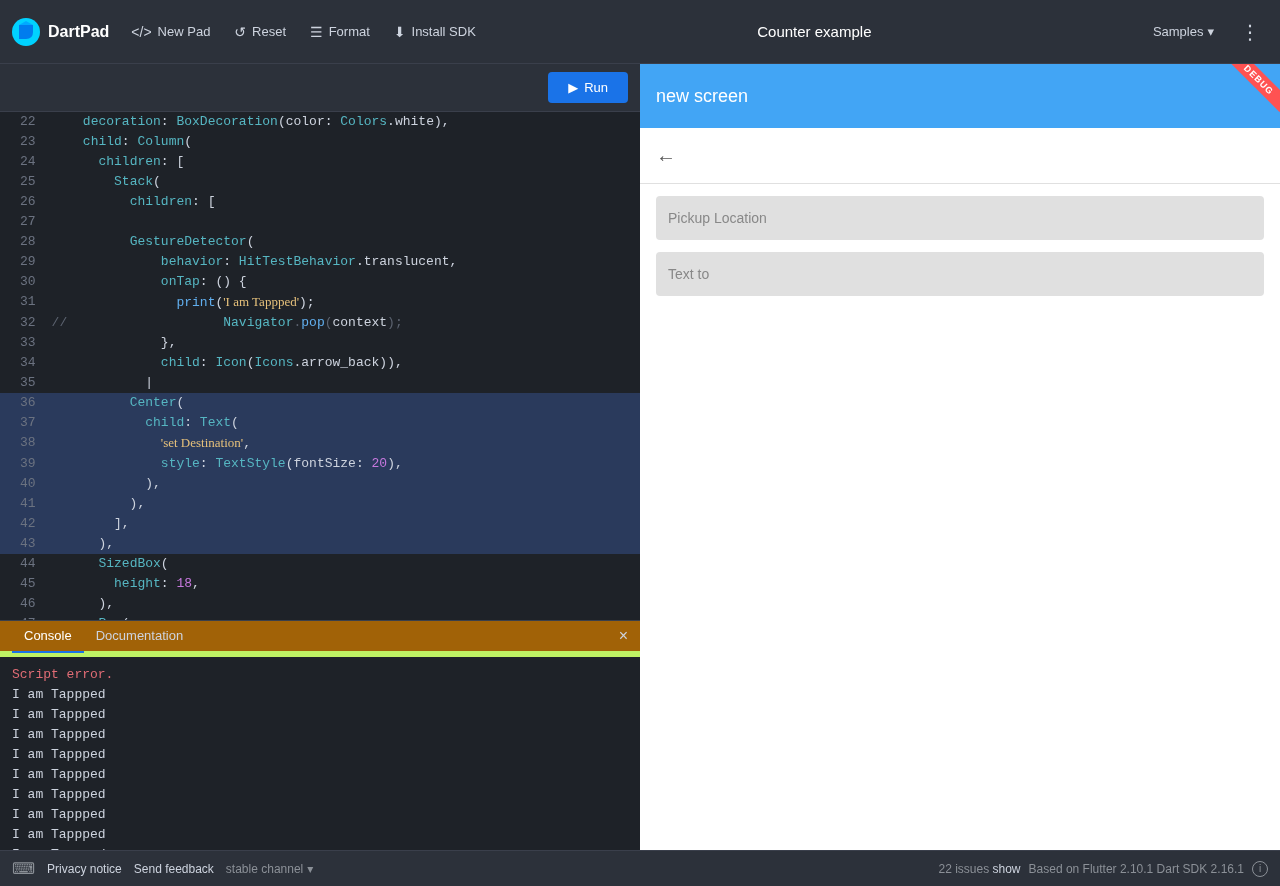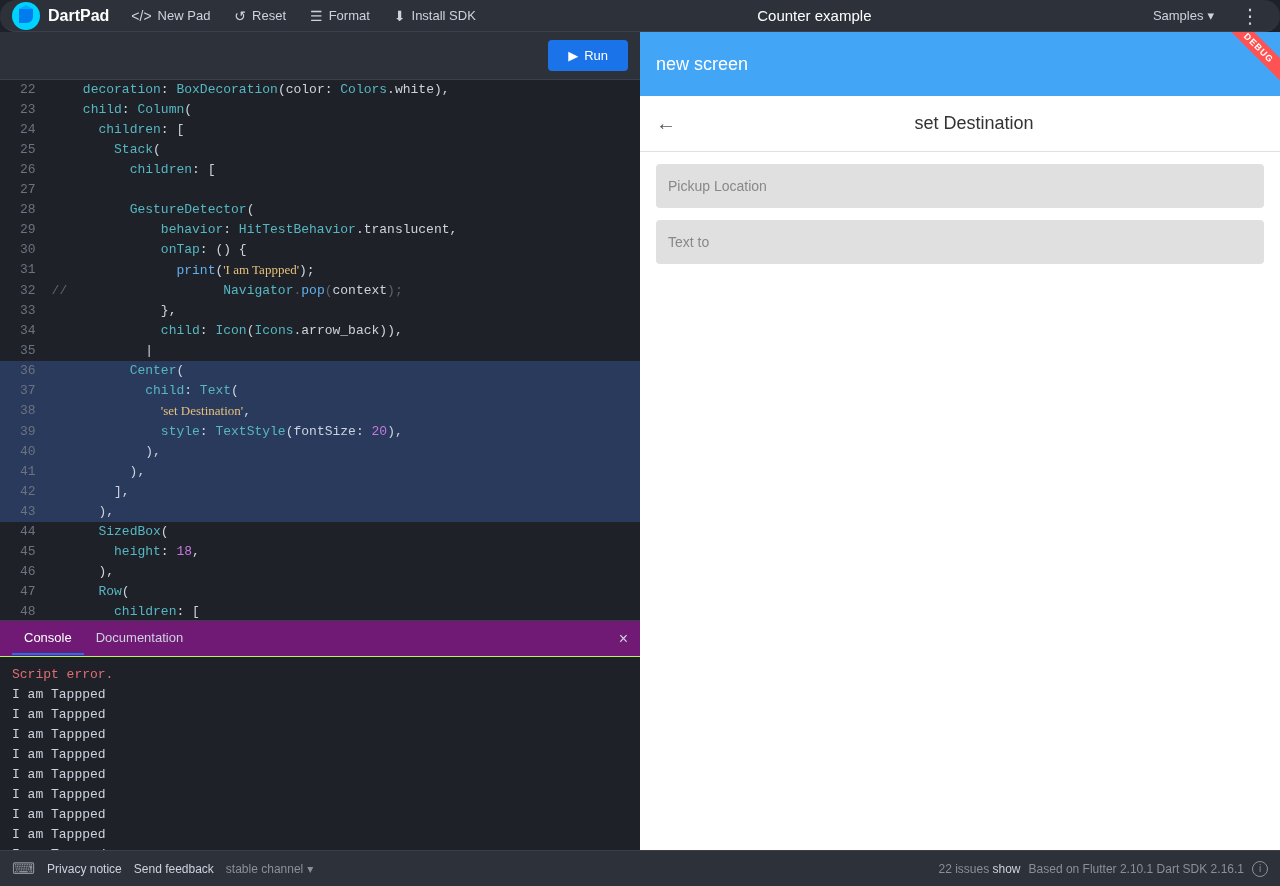--- a/index.html
+++ b/index.html
@@ -1,28 +1,27 @@
 <!DOCTYPE html>
 <html><head>
   <meta charset="utf-8">
   <style>
     * { box-sizing: border-box; margin: 0; padding: 0; }
     body { font-family: 'Segoe UI', Arial, sans-serif; background: #1e2228; color: #cdd3de; height: 886px; overflow: hidden; display: flex; flex-direction: column; }
 
     
     .toolbar {
       background: #2c313a;
-      height: 32px;
+      height: 64px;
       display: flex;
       align-items: center;
       padding: 0 12px;
       gap: 4px;
       border-bottom: 1px solid #3a3f4b;
       flex-shrink: 0;
-      border-radius: 17px;
     }
     .toolbar-logo {
       display: flex;
       align-items: center;
       gap: 8px;
       margin-right: 8px;
     }
     .logo-icon {
       width: 28px;
       height: 28px;
@@ -163,22 +162,22 @@
       height: 230px;
       background: #1e2228;
       border-top: 1px solid #3a3f4b;
       display: flex;
       flex-direction: column;
       flex-shrink: 0;
     }
     .console-tabs {
       display: flex;
       align-items: center;
-      background: #701a75;
-      border-bottom: 1px solid #bef264;
+      background: #a16207;
+      border-bottom: 6px solid #bef264;
       padding: 0 12px;
       height: 36px;
     }
     .console-tab {
       font-size: 13px;
       padding: 8px 12px;
       cursor: pointer;
       border-bottom: 2px solid transparent;
       color: #cdd3de;
     }
@@ -555,21 +554,20 @@
         <span class="flutter-appbar-title">new screen</span>
         <div class="debug-banner-wrapper">
           <div class="debug-banner">DEBUG</div>
         </div>
       </div>
 
       <div class="flutter-body">
 
         <div class="flutter-nav-row">
           <button class="flutter-back-btn">←</button>
-          <span class="flutter-screen-title">set Destination</span>
         </div>
 
         <div class="flutter-input-field">Pickup Location</div>
         <div class="flutter-input-field">Text to</div>
 
       </div>
     </div>
   </div>
 
 </div>

